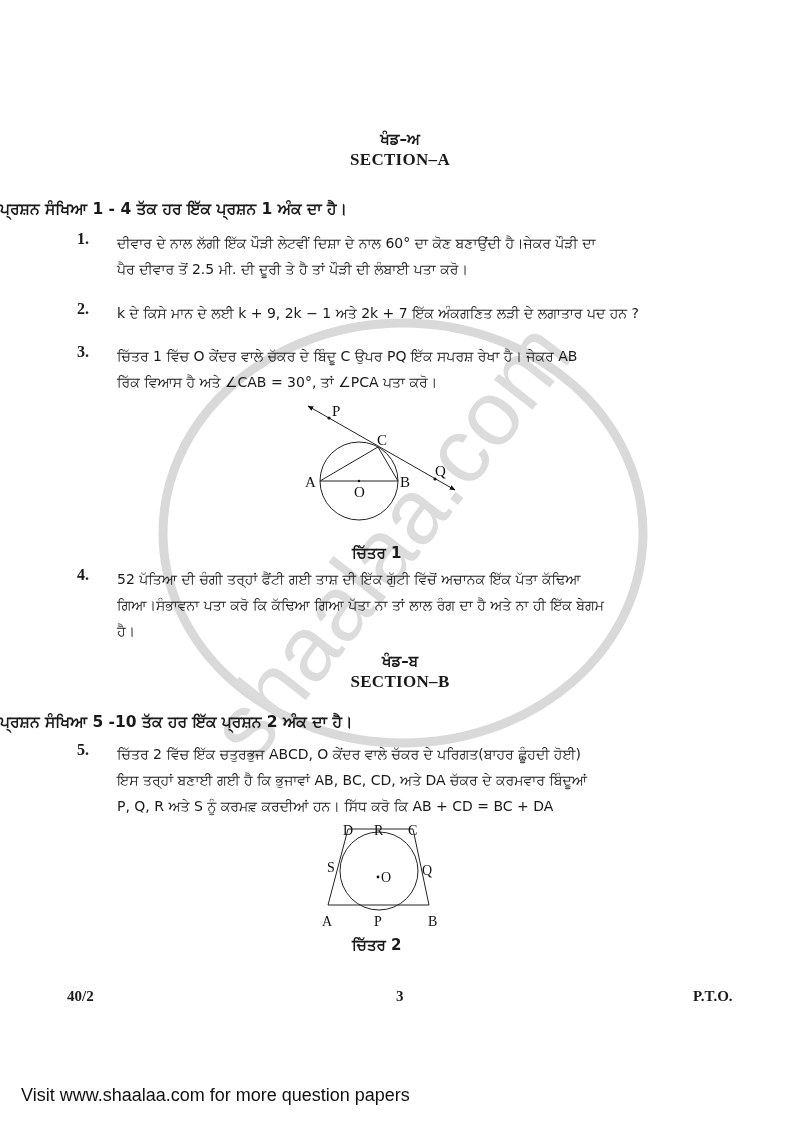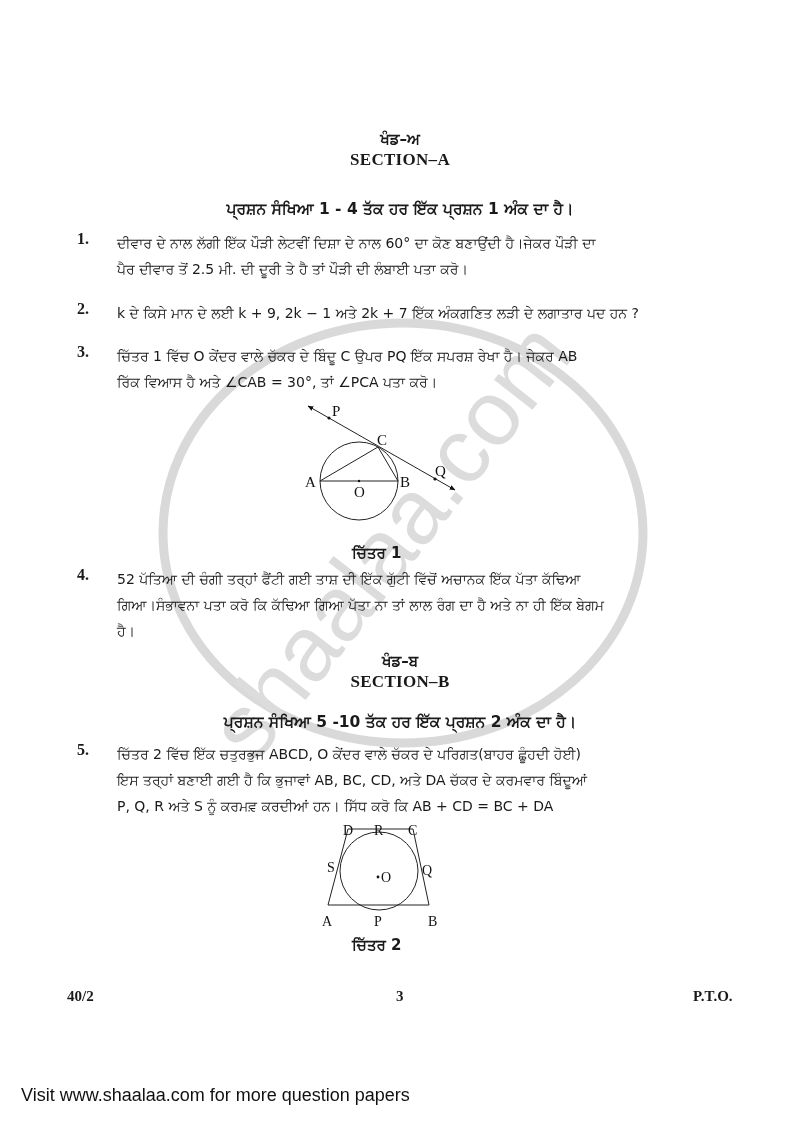--- a/index.html
+++ b/index.html
@@ -5,21 +5,21 @@
   html, body { margin: 0; padding: 0; background: #ffffff; }
   body { width: 800px; height: 1132px; position: relative; overflow: hidden;
          font-family: "DejaVu Serif", "Liberation Serif", serif; color: #1a1a1a; }
   .page { position: absolute; left: 0; top: 0; width: 800px; height: 1132px; }
   .watermark { position: absolute; left: 0; top: 0; width: 800px; height: 1132px; pointer-events: none; z-index: 0; }
   .content { position: absolute; left: 0; top: 0; width: 800px; height: 1132px; z-index: 1; }
 
   .sec-head { position: absolute; left: 0; width: 800px; text-align: center; }
   .sec-pa { font-family: "DejaVu Sans", sans-serif; font-weight: bold; font-size: 15px; }
   .sec-en { font-family: "Liberation Serif", serif; font-weight: bold; font-size: 17px; letter-spacing: 0.3px; }
-  .instr { position: absolute; left: 0; width: 800px; text-align: center;
+  .instr { position: absolute; left: 0; width: 800px; 
            font-family: "DejaVu Sans", sans-serif; font-weight: bold; font-size: 15.5px; }
 
   .q { position: absolute; left: 77px; width: 640px; }
   .qnum { position: absolute; left: 0; top: 0; font-family: "Liberation Serif", serif; font-weight: bold; font-size: 16px; }
   .qtext { position: absolute; left: 40px; top: 0; width: 610px;
            font-family: "DejaVu Sans", sans-serif; font-size: 14px; line-height: 26px; }
   .qtext .ln { display: block; white-space: nowrap; }
 
   .fig { position: absolute; }
   .fig-cap { position: absolute; font-family: "DejaVu Sans", sans-serif; font-weight: bold; font-size: 15px; white-space: nowrap; }

